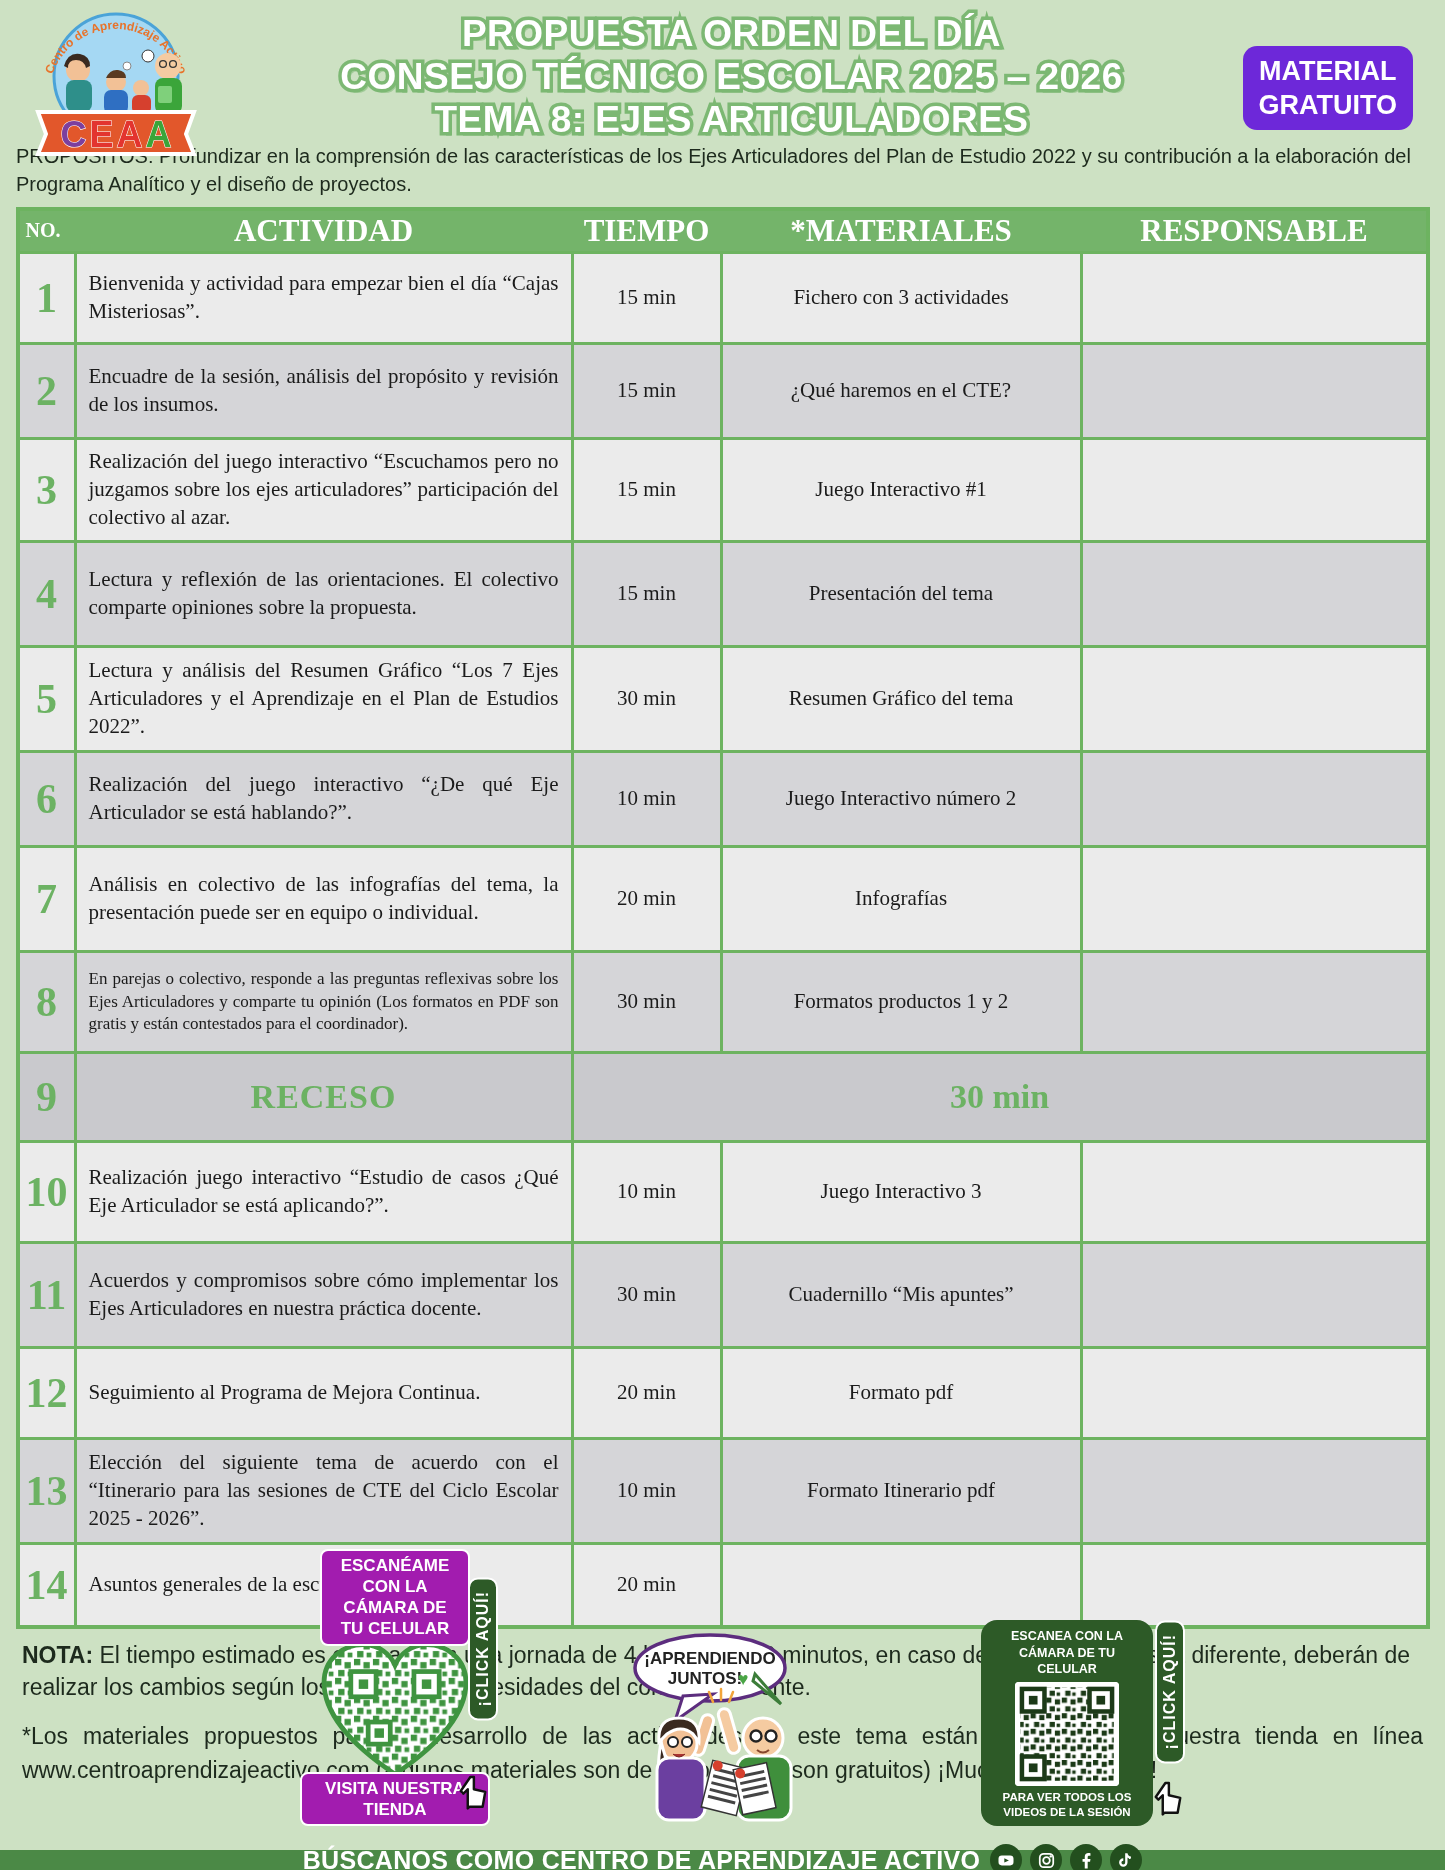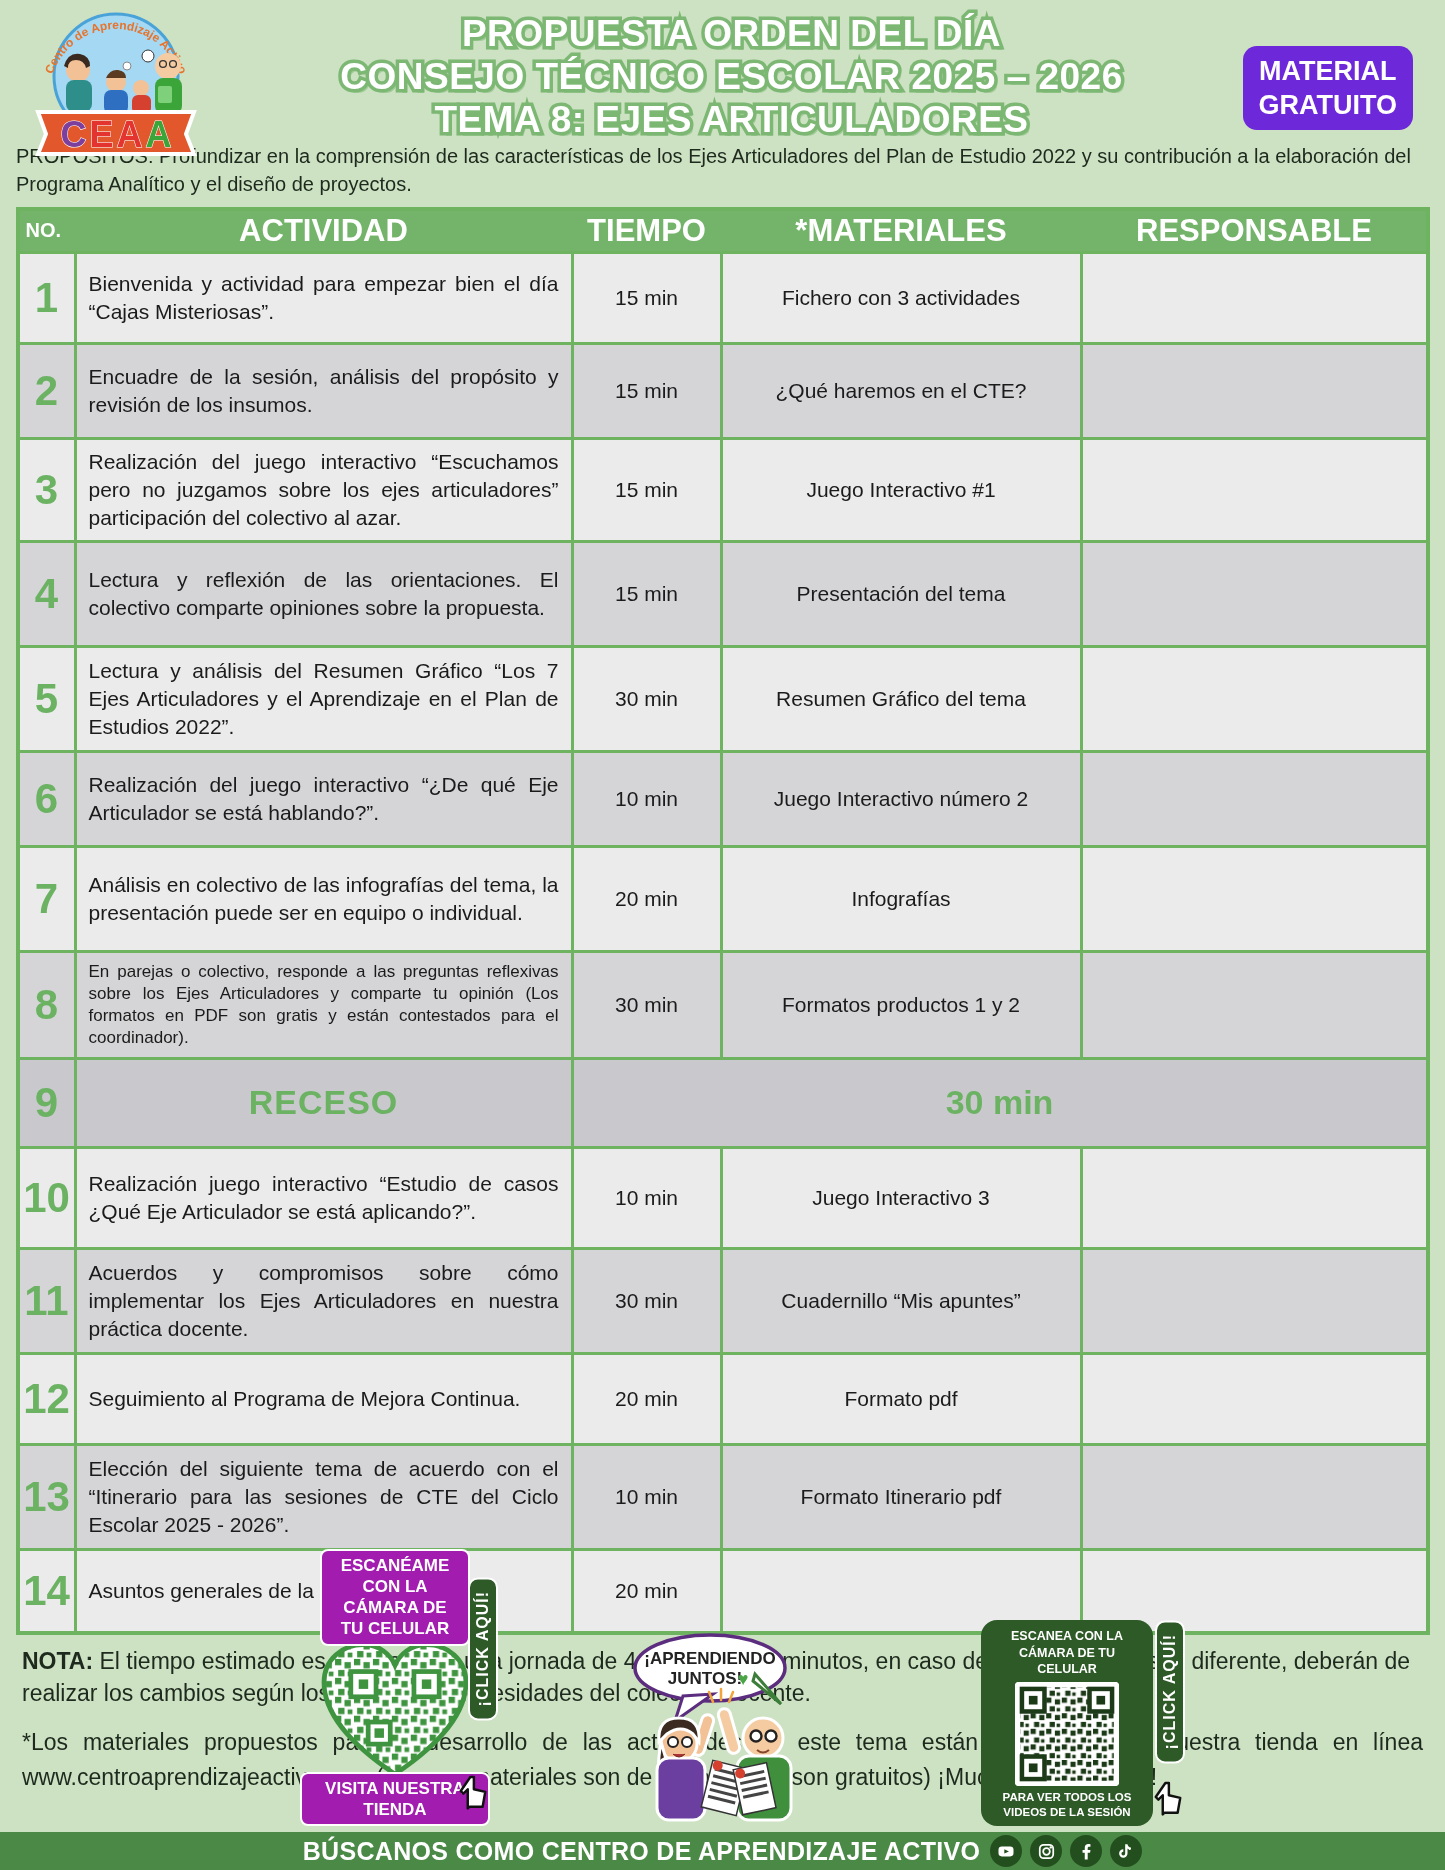--- a/index.html
+++ b/index.html
@@ -29,21 +29,21 @@
 
   
   .purpose {
     margin:10px 22px 8px 16px; font-size:20px; line-height:1.42;
     color:#1d2a1d; font-weight:500;
   }
 
   
   .agenda {
     margin:6px auto 0 auto; width:1414px; background:#6db360;
-    padding:4px; display:flex; flex-direction:column; gap:3px;
+    padding:4px; display:flex; flex-direction:column; gap:3px;font-family:Liberation Serif, serif;
   }
   .t-row { display:grid; grid-template-columns:54px 494px 146px 357px 1fr; gap:3px; }
   .t-head { background:#74b46a; min-height:40px; }
   .t-head > div { background:#74b46a; color:#fff; display:flex; align-items:center; justify-content:center;
     font-weight:800; font-size:31px; }
   .t-head .c-no { justify-content:flex-start; padding-left:6px; font-size:20px; }
   .cell { display:flex; align-items:center; }
   .c-num { justify-content:center; font-size:42px; font-weight:800; color:#6cb263; }
   .c-act { padding:8px 12px; font-size:21px; line-height:1.33; color:#1b1b1b; text-align:justify; }
   .c-act.small { font-size:17px; line-height:1.3; }
@@ -83,21 +83,21 @@
     position:relative; width:172px; background:#2d5a27; border-radius:16px; padding:8px 8px 6px 8px;
     color:#fff; text-align:center;
   }
   .video-qr-box .qtxt { font-weight:800; font-size:12.5px; line-height:1.3; }
   .video-qr-box .qtxt2 { font-weight:700; font-size:11.5px; line-height:1.3; margin-top:4px; }
   .qr-code { background:#fff; border-radius:4px; margin:5px auto 0 auto; display:block; }
   .center-art { width:260px; }
 
   
   .bottom-bar {
-    position:absolute; left:0; right:0; bottom:0; height:38px; background:#4b8946;
+    position:absolute; left:0; right:0; bottom:0; height:20px; background:#4b8946;
     display:flex; align-items:center; justify-content:center; gap:10px;
   }
   .bottom-bar .bar-text { color:#fff; font-weight:800; font-size:25px; letter-spacing:.3px; }
   .social { display:flex; gap:8px; align-items:center; }
   .social .sicon { width:32px; height:32px; border-radius:50%; background:#234f1e;
     display:flex; align-items:center; justify-content:center; }
 </style>
 </head>
 <body>
 

